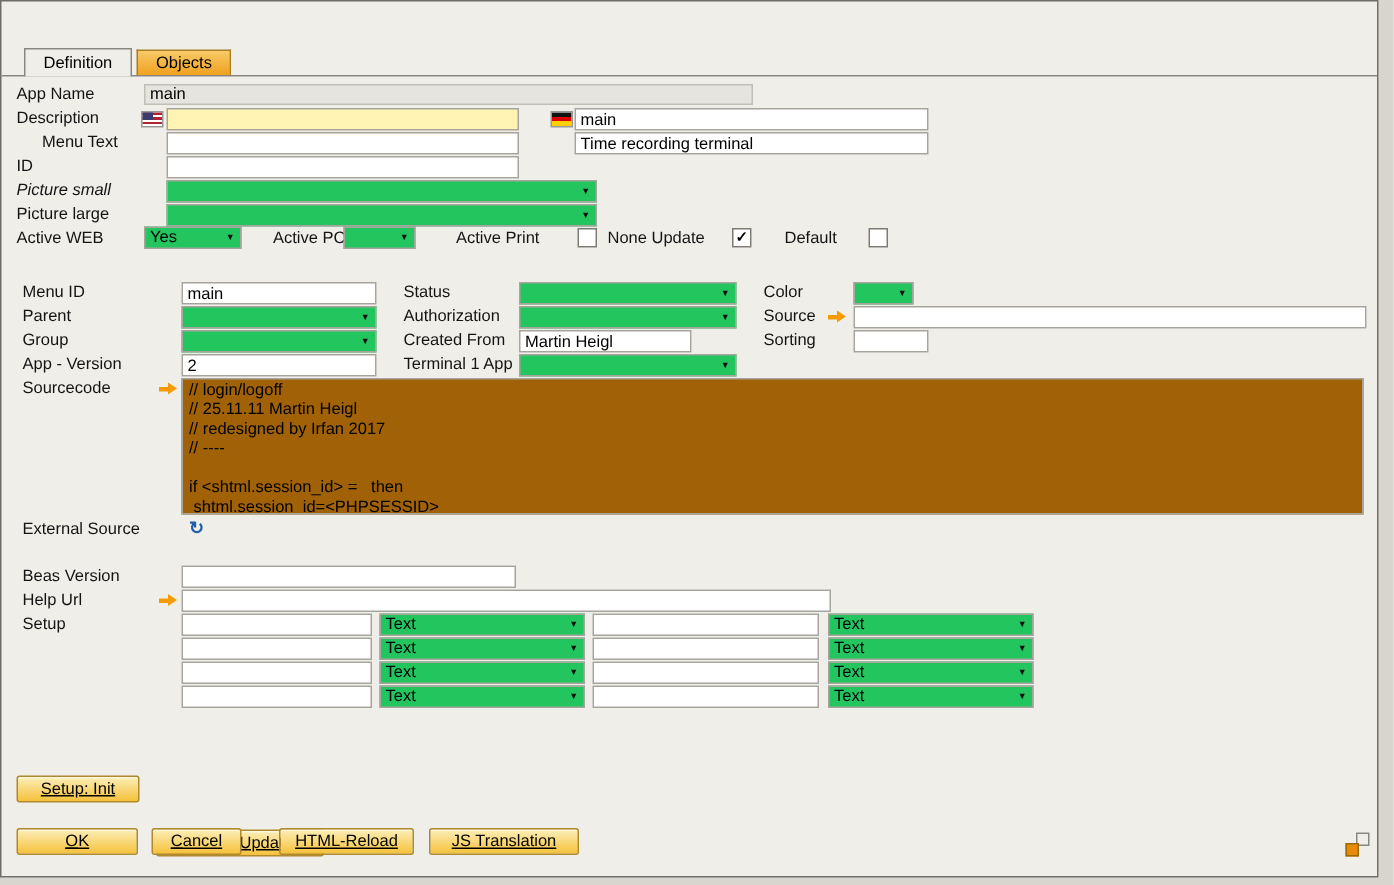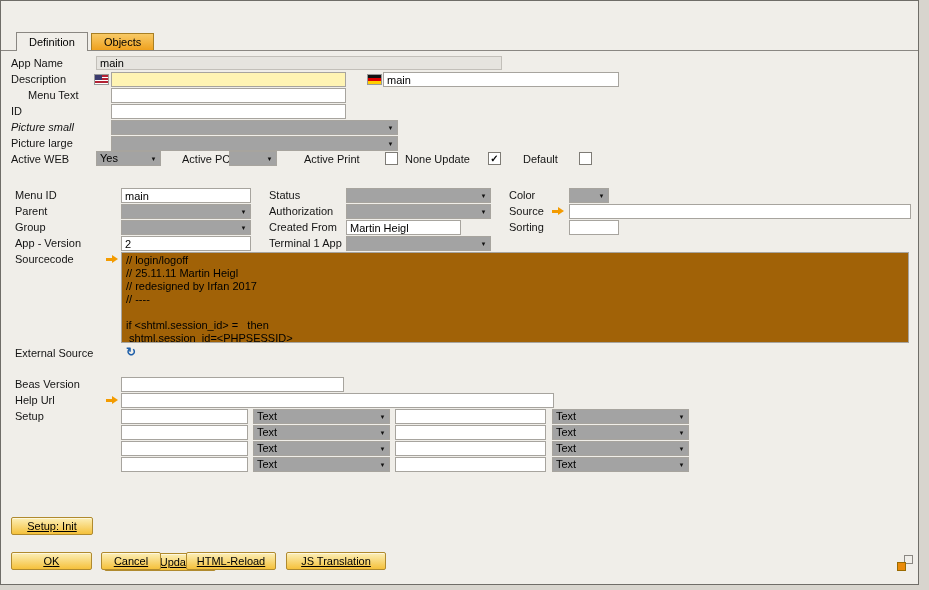--- a/index.html
+++ b/index.html
@@ -15,21 +15,21 @@
   .glyph-close::before{transform:rotate(45deg);}
   .glyph-close::after{transform:rotate(-45deg);}
   .tabline{position:absolute;top:49px;left:0;right:0;height:1px;background:#8A8782;z-index:1;}
   .tab{position:absolute;font-size:11px;z-index:2;box-sizing:border-box;cursor:default;}
   .tab.active{top:31px;height:19px;line-height:18px;padding:0 12px;background:#F0EEE9;border:1px solid #8A8782;border-bottom:0;z-index:3;}
   .tab.gold{top:32px;height:17px;line-height:16px;padding:0 12px;background:linear-gradient(#F8CA67,#EFA11E);border:1px solid #A87F24;border-bottom:0;}
   .lbl{position:absolute;font-size:11px;color:#141414;white-space:nowrap;}
   .inp{position:absolute;box-sizing:border-box;height:15px;border:1px solid #A7A49E;background:#fff;font-family:"Liberation Sans",sans-serif;font-size:11px;padding:0 3px;color:#000;}
   .inp.yellow{background:#FFF4B3;}
   .ro-field{position:absolute;box-sizing:border-box;height:14px;background:#E6E4DF;border:1px solid #C2BFB9;font-size:11px;padding:0 3px;line-height:12px;color:#000;}
-  .combo{position:absolute;box-sizing:border-box;height:15px;border:1px solid #A7A49E;background:#a3a3a3;cursor:default;text-align:right;}
+  .combo{position:absolute;box-sizing:border-box;height:15px;border:1px solid #A7A49E;background:#22c55e;cursor:default;text-align:right;}
   .combo .val{position:absolute;left:3px;top:0;font-size:11px;line-height:13px;color:#000;white-space:nowrap;}
   .combo .arr{position:absolute;right:1px;top:0;width:11px;height:13px;display:flex;align-items:center;justify-content:center;font-size:6px;color:#111;}
   .chk{position:absolute;width:13px;height:13px;box-sizing:border-box;border:1px solid #7E7B75;background:#fff;text-align:center;font-size:10px;font-weight:bold;line-height:11px;color:#000;cursor:default;}
   .btn{position:absolute;box-sizing:border-box;height:18px;border:1px solid #B08A2E;border-radius:2px;background:linear-gradient(#FCEFB8,#F5C13B);font-size:11px;color:#000;display:flex;align-items:center;justify-content:center;cursor:default;box-shadow:inset 0 1px 0 rgba(255,255,255,.55);text-decoration:underline;}
   .btn span{display:block;}
   .fl-underline::first-letter{text-decoration:underline;}
   .link-arrow{position:absolute;width:13px;height:9px;}
   .link-arrow::before{content:"";position:absolute;left:0;top:3px;width:6px;height:3px;background:#F39B00;}
   .link-arrow::after{content:"";position:absolute;left:6px;top:0;width:0;height:0;border-top:4.5px solid transparent;border-bottom:4.5px solid transparent;border-left:6px solid #F39B00;}
   textarea.code{position:absolute;box-sizing:border-box;border:1px solid #A7A49E;background:#a16207;font-family:"Liberation Sans",sans-serif;font-size:11px;line-height:13px;padding:1px 4px;resize:none;overflow:hidden;color:#000;}
@@ -56,20 +56,21 @@
   <div class="ro-field" style="left:95px;top:55px;width:406px;">main</div>
 
   <div class="lbl" style="left:10px;top:72px;">Description</div>
   <div class="flag flag-us" style="left:93px;top:73px;"></div>
   <input class="inp yellow" style="left: 110px; top: 71px; width: 235px;" value="">
   <div class="flag flag-de" style="left:366px;top:73px;"></div>
   <input class="inp" style="left: 382px; top: 71px; width: 236px;" value="main">
 
   <div class="lbl" style="left:10px;top:88px;padding-left:17px;">Menu Text</div>
   <input class="inp" style="left: 110px; top: 87px; width: 235px;" value="">
+  <input class="inp" style="left: 382px; top: 87px; width: 236px;" value="Time recording terminal">
 
   <div class="lbl" style="left:10px;top:104px;">ID</div>
   <input class="inp" style="left: 110px; top: 103px; width: 235px;" value="">
 
   <div class="lbl" style="left:10px;top:120px;font-style:italic;">Picture small</div>
   <div class="combo" style="left:110px;top:119px;width:287px;">
     <span class="val"></span>
     <span class="arr">▼</span>
   </div>
 

